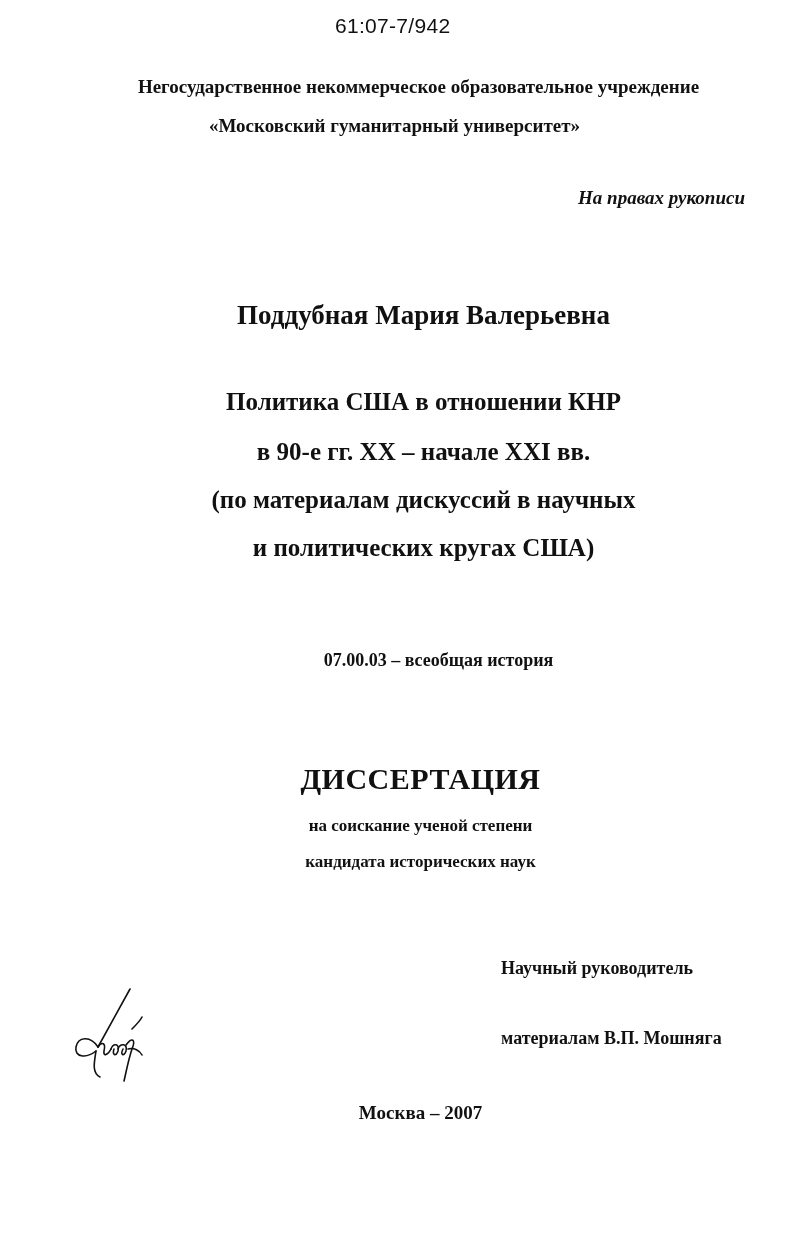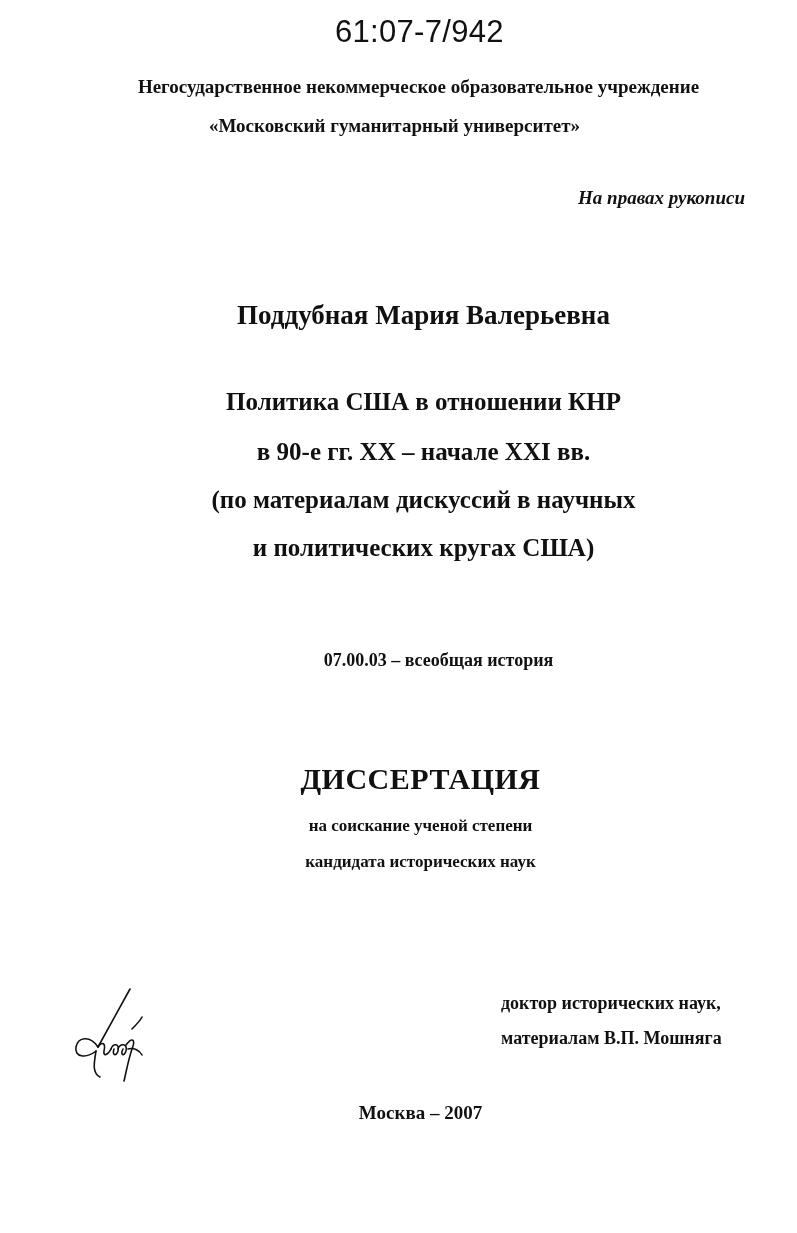--- a/index.html
+++ b/index.html
@@ -2,21 +2,21 @@
 <html><head>
 <meta charset="utf-8">
 <style>
   html, body { margin: 0; padding: 0; background: #ffffff; }
   body { width: 797px; height: 1233px; position: relative; overflow: hidden; color: #111111; }
   .page { position: absolute; inset: 0; }
   .abs { position: absolute; white-space: nowrap; }
   .serif { font-family: "Liberation Serif", "DejaVu Serif", serif; font-weight: bold; }
   .sans { font-family: "Liberation Sans", "DejaVu Sans", sans-serif; }
 
-  .catalog { top: 14px; left: 335px; font-size: 31px; letter-spacing: 0.3px; }
+  .catalog { top: 14px; left: 335px; font-size: 21px; letter-spacing: 0.3px; }
 
   .inst1 { top: 76px; font-size: 19px; left: 0; width: 837px; text-align: center; }
   .inst2 { top: 115px; font-size: 19px; left: 0; width: 757px; text-align: center; margin-left: 16px; }
 
   .rights { top: 187px; right: 52px; font-size: 19px; font-style: italic; margin-left: 40px; }
 
   .author { top: 300px; font-size: 27px; left: 0; width: 847px; text-align: center; }
 
   .title-line { font-size: 25px; left: 0; width: 847px; text-align: center; }
   .t1 { top: 388px; }
@@ -57,21 +57,21 @@
   <div class="abs serif title-line t2">в 90-е гг. XX – начале XXI вв.</div>
   <div class="abs serif title-line t3">(по материалам дискуссий в научных</div>
   <div class="abs serif title-line t4">и политических кругах США)</div>
 
   <div class="abs serif specialty">07.00.03 – всеобщая история</div>
 
   <div class="abs serif doctype">ДИССЕРТАЦИЯ</div>
   <div class="abs serif degree1">на соискание ученой степени</div>
   <div class="abs serif degree2">кандидата исторических наук</div>
 
-  <div class="abs serif adv adv2">доктор исторических наук,</div>
+  <div class="abs serif adv adv1">Научный руководитель</div>
   <div class="abs serif adv adv3">материалам В.П. Мошняга</div>
 
   <svg class="signature" viewBox="0 0 100 100" fill="none" stroke="#111" stroke-width="1.6" stroke-linecap="round" stroke-linejoin="round">
     <path d="M62 4 L30 62"></path>
     <path d="M30 62 C22 50, 10 52, 8 62 C6 72, 18 74, 28 66"></path>
     <path d="M28 66 C26 78, 24 88, 32 92"></path>
     <path d="M30 62 C34 56, 38 58, 36 66 C35 72, 40 70, 43 64"></path>
     <path d="M43 64 C45 58, 52 58, 50 66 C48 72, 44 70, 46 64"></path>
     <path d="M50 64 C52 58, 60 58, 58 66 C56 72, 52 70, 55 64"></path>
     <path d="M58 60 C64 52, 68 54, 64 64 C60 76, 58 88, 56 96"></path>

